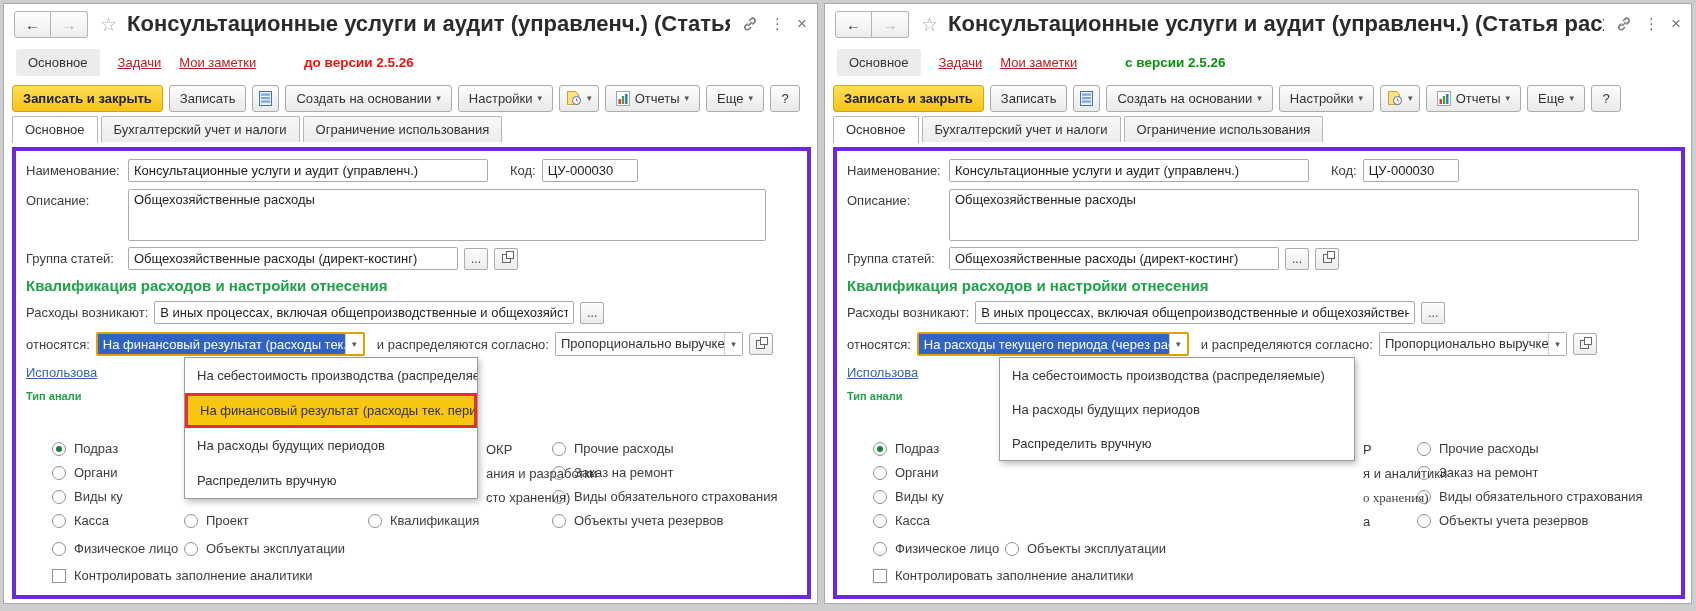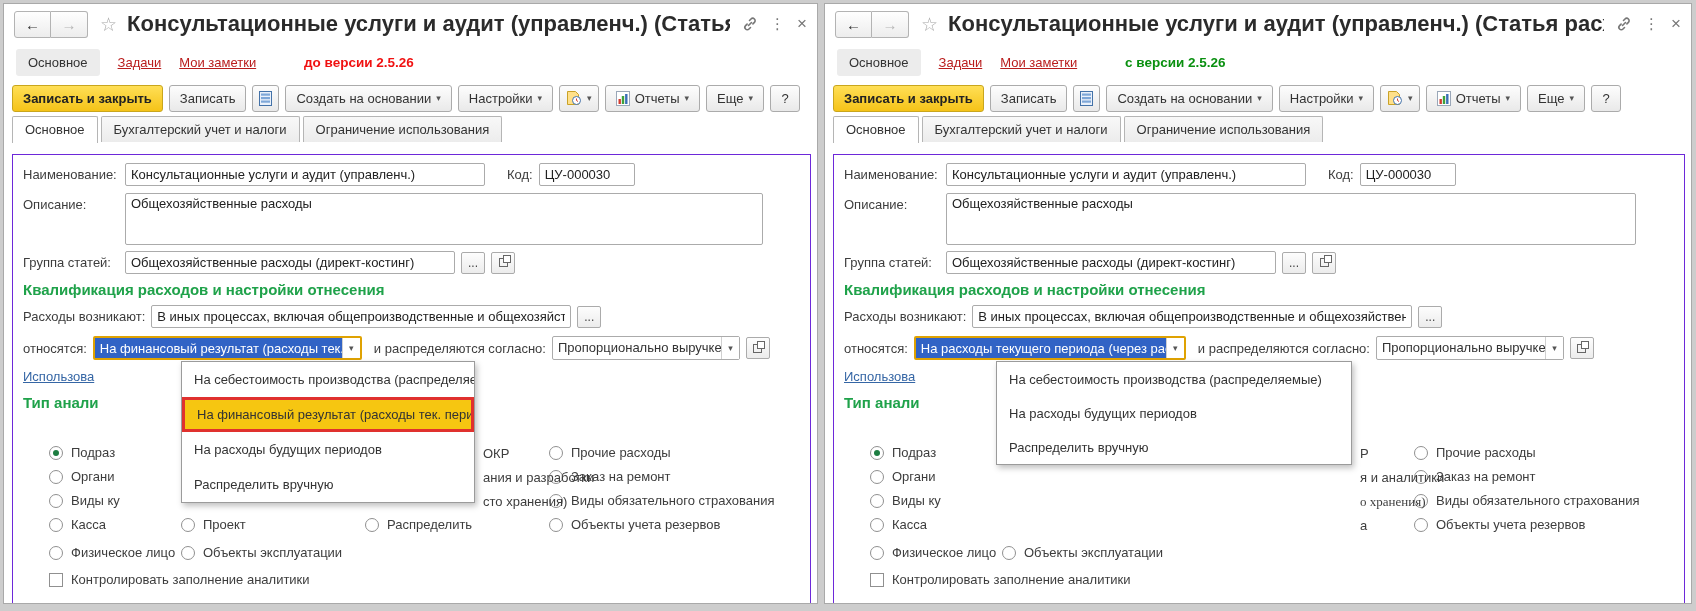--- a/index.html
+++ b/index.html
@@ -63,40 +63,40 @@
   .form-tabs { display:flex; margin:0 0 0 8px; position:relative; z-index:2; }
   .ftab {
     border:1px solid #b5b5b5; border-bottom:none; border-radius:2px 2px 0 0;
     background:linear-gradient(#f8f8f8,#ececec); padding:5px 12px 4px;
     margin-right:3px; color:#333; cursor:pointer;
   }
   .ftab.active { background:#fff; margin-bottom:-1px; padding-bottom:6px; }
 
   
   .form-box {
-    border:1px solid #6d28d9; margin:12px 6px 0 8px; height:452px;
+    border:4px solid #6d28d9; margin:5px 6px 0 8px; height:452px;
     position:relative; background:#fff;
   }
   .frow { position:absolute; left:10px; right:10px; display:flex; align-items:center; gap:6px; }
   .flabel { color:#3d3d3d; white-space:nowrap; }
   input.tin, textarea.tin {
     border:1px solid #ababab; border-radius:2px; padding:2px 5px;
     font-family:inherit; font-size:13px; color:#222; background:#fff; height:23px;
   }
   textarea.tin { height:52px; resize:none; }
   .cream { background:#fff2c9; }
   .mini-btn {
     border:1px solid #ababab; border-radius:2px; height:22px; min-width:24px;
     background:linear-gradient(#fdfdfd,#ececec); display:flex; align-items:center;
     justify-content:center; font-size:12px; color:#444; cursor:pointer;
   }
   .open-ico { width:9px; height:9px; border:1px solid #666; position:relative; }
   .open-ico:after { content:""; position:absolute; right:-4px; top:-4px; width:6px; height:6px; border:1px solid #666; background:#fff; }
   .sect-h { position:absolute; left:10px; color:#1fa24a; font-size:15px; font-weight:bold; }
-  .sect-h.small { font-size:15px; }
+  .sect-h.small { font-size:11px; }
   .uselink { position:absolute; left:10px; color:#3566a5; text-decoration:underline; cursor:pointer; }
 
   .combo { display:flex; border:1px solid #ababab; border-radius:2px; height:24px; background:#fff; align-items:stretch; }
   .combo.warn { border:2px solid #dfa202; }
   .combo-text { padding:3px 5px; white-space:nowrap; overflow:hidden; }
   .combo-text.selected { background:#3163c5; color:#fff; }
   .combo-caret { width:18px; display:flex; align-items:center; justify-content:center; border-left:1px solid #d0d0d0; color:#555; font-size:9px; background:#fff; cursor:pointer; }
 
   
   .radio { position:absolute; display:flex; align-items:center; gap:8px; white-space:nowrap; color:#3d3d3d; cursor:pointer; }
@@ -272,21 +272,21 @@
     <label class="radio" style="left:168px;top:362px;">
         <span class="rb"></span>
         <span>Проект</span>
       </label>
     <label class="radio" style="left:168px;top:390px;">
         <span class="rb"></span>
         <span>Объекты эксплуатации</span>
       </label>
     <label class="radio" style="left:352px;top:362px;">
         <span class="rb"></span>
-        <span>Распределить</span>
+        <span>Квалификация</span>
       </label>
     <label class="radio" style="left:536px;top:290px;">
         <span class="rb"></span>
         <span>Прочие расходы</span>
       </label>
     <label class="radio" style="left:536px;top:314px;">
         <span class="rb"></span>
         <span>Заказ на ремонт</span>
       </label>
     <label class="radio" style="left:536px;top:338px;">

